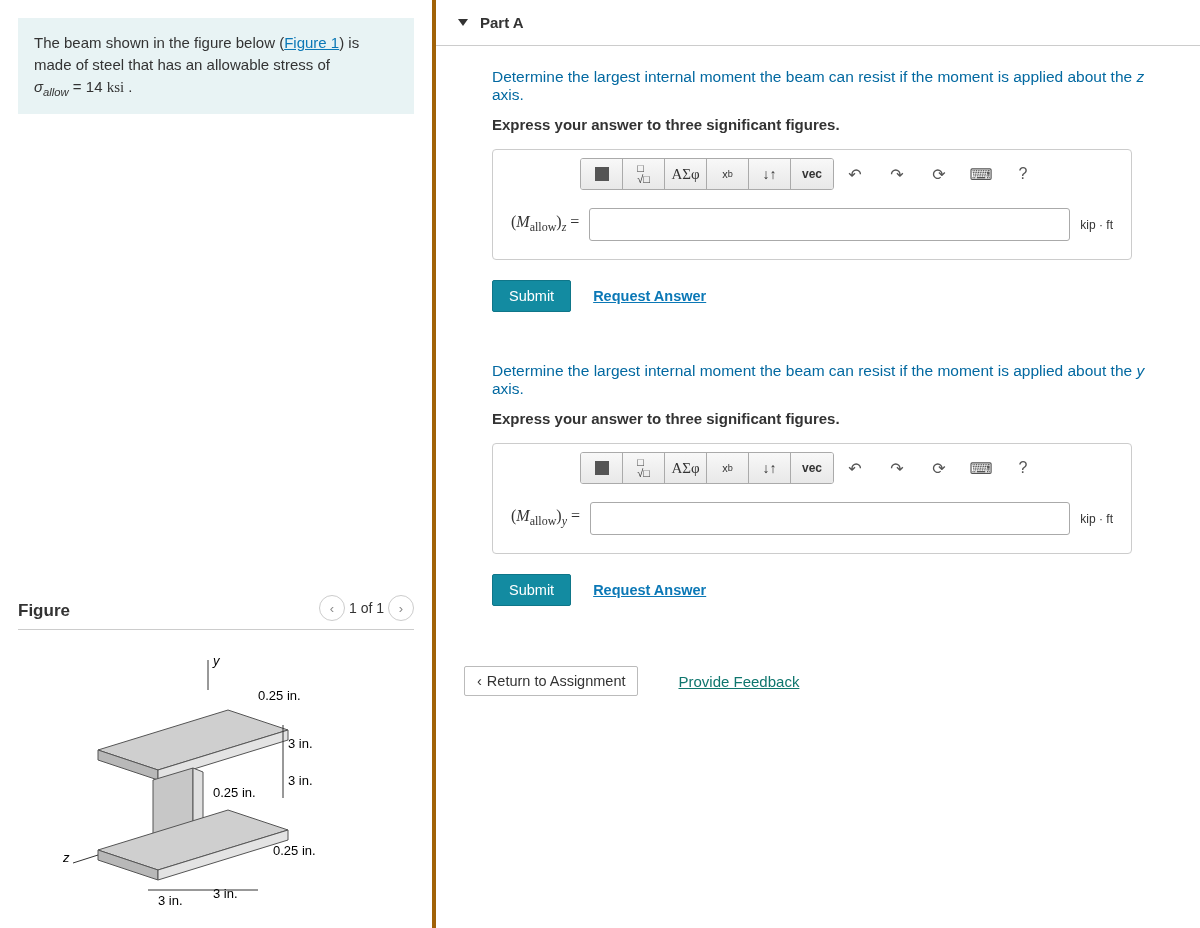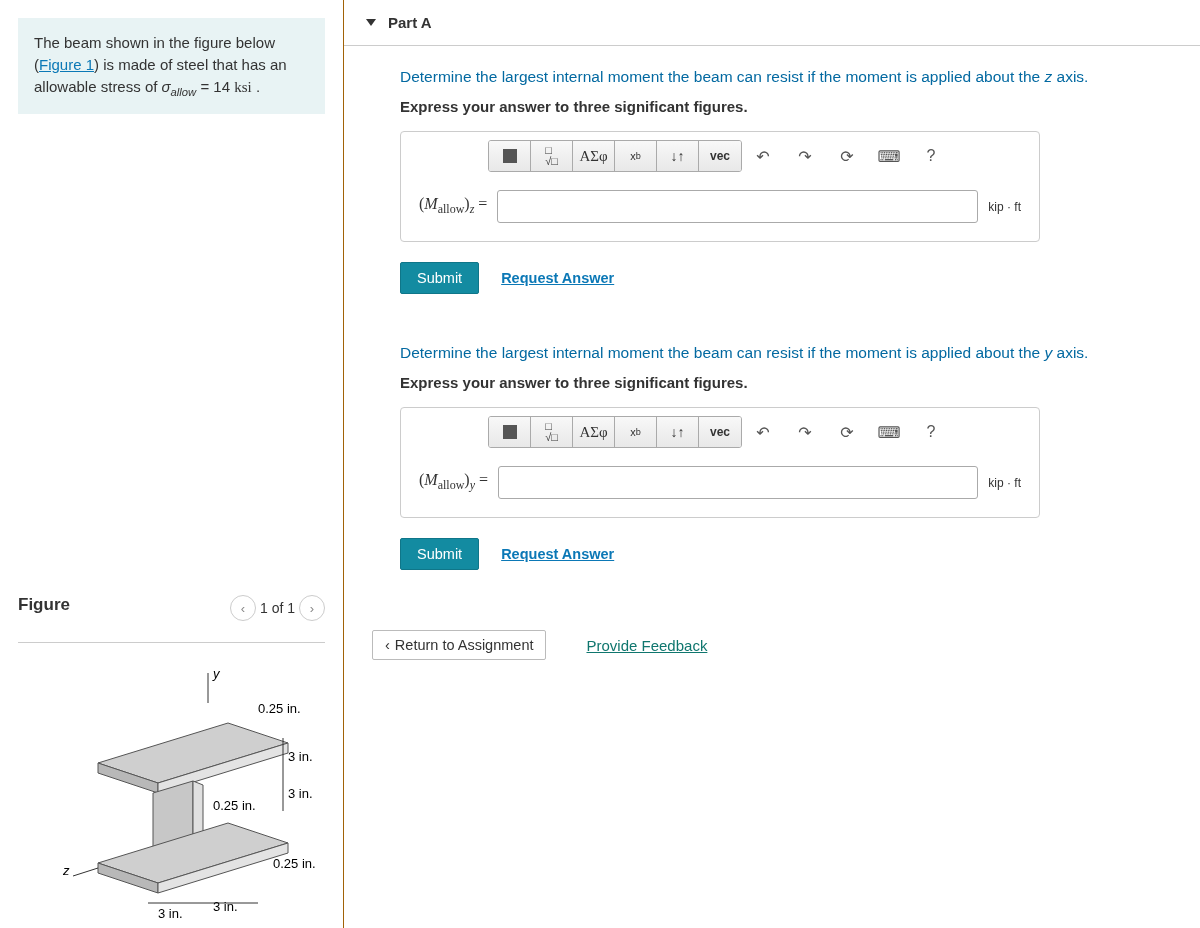--- a/index.html
+++ b/index.html
@@ -9,22 +9,22 @@
     font-size: 14.5px;
     color: #333;
     background: #fff;
   }
   .page {
     display: flex;
     width: 1200px;
     min-height: 928px;
   }
   .left-col {
-    width: 344px;
-    border-right: 1px solid #a16207;
+    width: 436px;
+    border-right: 4px solid #a16207;
     padding: 0;
     position: relative;
   }
   .right-col {
     flex: 1;
     padding: 0;
   }
   .problem-box {
     background: #e8f3f4;
     margin: 18px;
@@ -40,23 +40,23 @@
 
   .figure-section {
     position: absolute;
     top: 595px;
     left: 0; right: 0;
     padding: 0 18px;
   }
   .figure-header {
     display: flex;
     justify-content: space-between;
-    align-items: flex-start;
+    align-items: flex-end;
     border-bottom: 1px solid #ccc;
-    padding-bottom: 21px;
+    padding-bottom: 8px;
     margin-bottom: 12px;
   }
   .figure-title { font-size: 17px; font-weight: bold; }
   .fig-nav {
     display: flex;
     align-items: center;
     gap: 4px;
     font-size: 14px;
   }
   .nav-btn {

